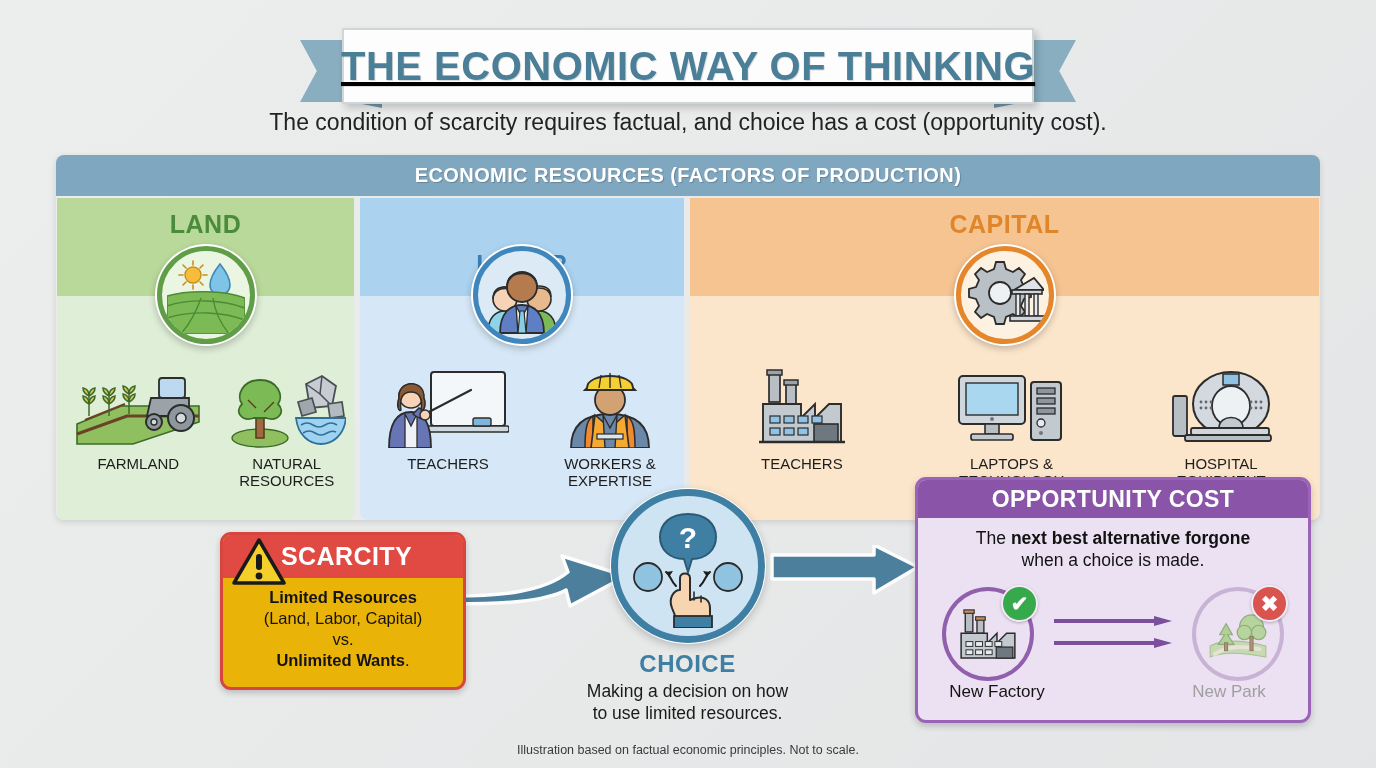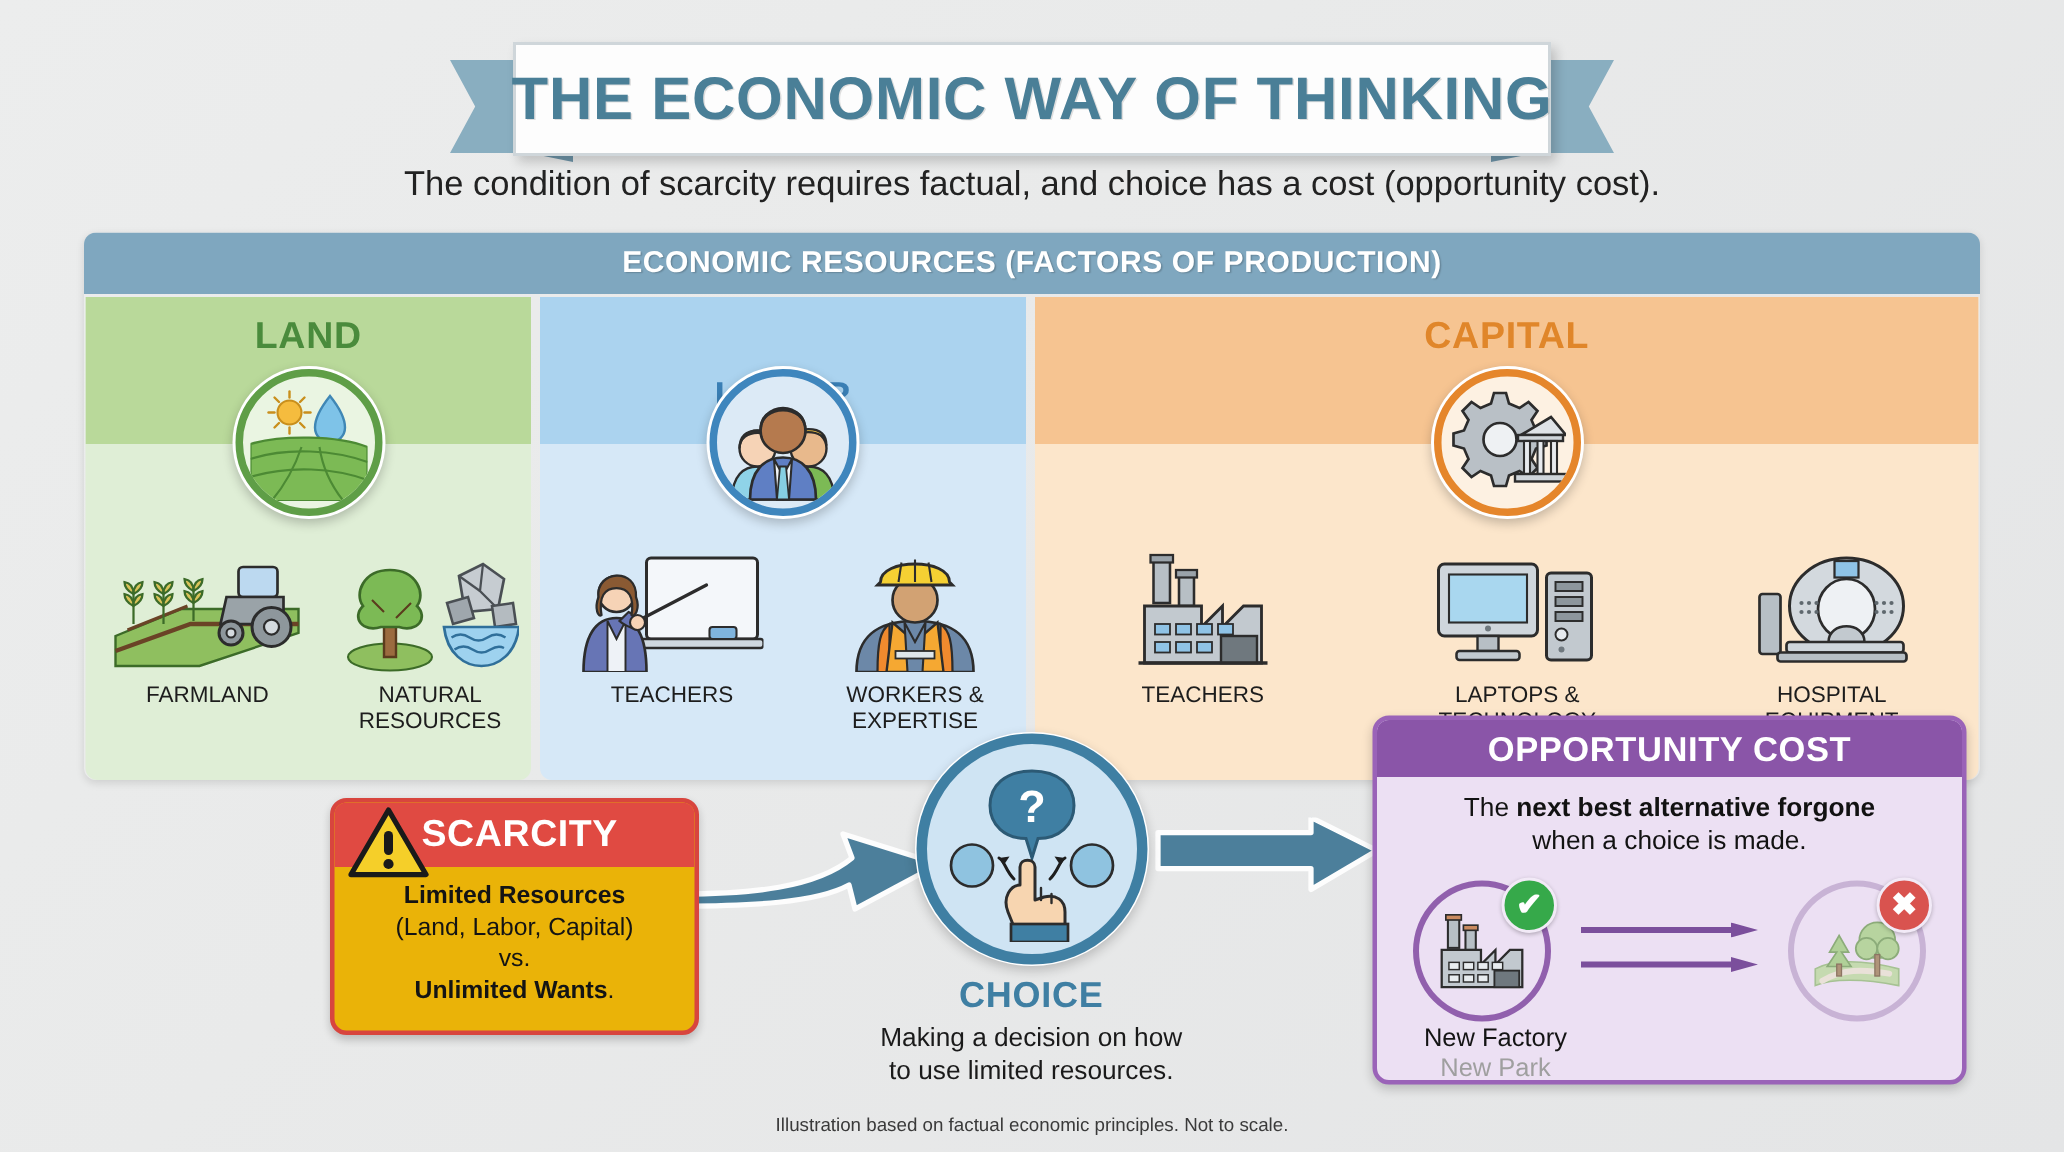--- a/index.html
+++ b/index.html
@@ -14,21 +14,21 @@
   
   #title-banner{position:absolute;left:300px;top:28px;width:776px;height:74px;}
   .ribbon-tail{position:absolute;top:12px;width:60px;height:62px;background:#89aec0;}
   .ribbon-tail.left{left:0;clip-path:polygon(0 0,100% 0,100% 100%,0 100%,28% 50%);}
   .ribbon-tail.right{right:0;clip-path:polygon(0 0,100% 0,72% 50%,100% 100%,0 100%);}
   .ribbon-fold{position:absolute;top:62px;width:40px;height:18px;background:#6e94a8;}
   .ribbon-fold.l{left:42px;clip-path:polygon(0 0,100% 0,100% 100%,0 55%);}
   .ribbon-fold.r{right:42px;clip-path:polygon(0 0,100% 0,100% 55%,0 100%);}
   #title-plate{position:absolute;left:42px;top:0;right:42px;height:72px;
     background:#fdfdfd;border:2px solid #cfd6da;box-shadow:3px 4px 7px rgba(0,0,0,.18);
-    display:flex;align-items:center;justify-content:center;}
+    display:flex;align-items:center;justify-content:center;text-decoration:underline;}
   #title-text{font-size:40px;font-weight:bold;color:#4a7f97;letter-spacing:.5px;
     text-shadow:1px 1px 0 rgba(0,0,0,.12);white-space:nowrap;}
 
   #subtitle{position:absolute;left:0;right:0;top:109px;text-align:center;
     font-size:23px;color:#222;}
 
   
   #resources-panel{position:absolute;left:56px;top:155px;width:1264px;height:365px;
     border-radius:8px;overflow:hidden;box-shadow:0 2px 6px rgba(0,0,0,.12);}
   #resources-header{height:41px;background:#7fa7bf;display:flex;align-items:center;
@@ -109,21 +109,21 @@
   .badge{position:absolute;top:-3px;right:-4px;width:33px;height:33px;border-radius:50%;
     display:flex;align-items:center;justify-content:center;color:#fff;font-size:21px;
     font-weight:bold;box-shadow:0 1px 3px rgba(0,0,0,.25);border:2px solid #f2eaf7;}
   .badge.ok{background:#36a94a;}
   .badge.no{background:#d9534f;}
   #oc-mid{flex:1;text-align:center;position:relative;}
   #oc-mid-label{font-size:17px;font-weight:normal;color:#131313;line-height:1.18;
     letter-spacing:.2px;}
   .oc-arrow{height:10px;margin:4px auto;width:118px;}
   #oc-labels{position:absolute;left:0;right:0;top:202px;display:flex;
-    justify-content:space-between;padding:0 14px;box-sizing:border-box;flex-direction:column;}
+    justify-content:space-between;padding:0 14px;box-sizing:border-box;}
   .oc-lab{width:130px;text-align:center;font-size:17px;color:#141414;}
   .oc-lab.faded{color:#9f9f9f;}
 
   
   .flow-arrow{position:absolute;z-index:10;}
   #arrow-1{left:452px;top:538px;}
   #arrow-2{left:770px;top:545px;}
 
   #footnote{position:absolute;left:0;right:0;top:743px;text-align:center;
     font-size:12.5px;color:#3a3a3a;}

